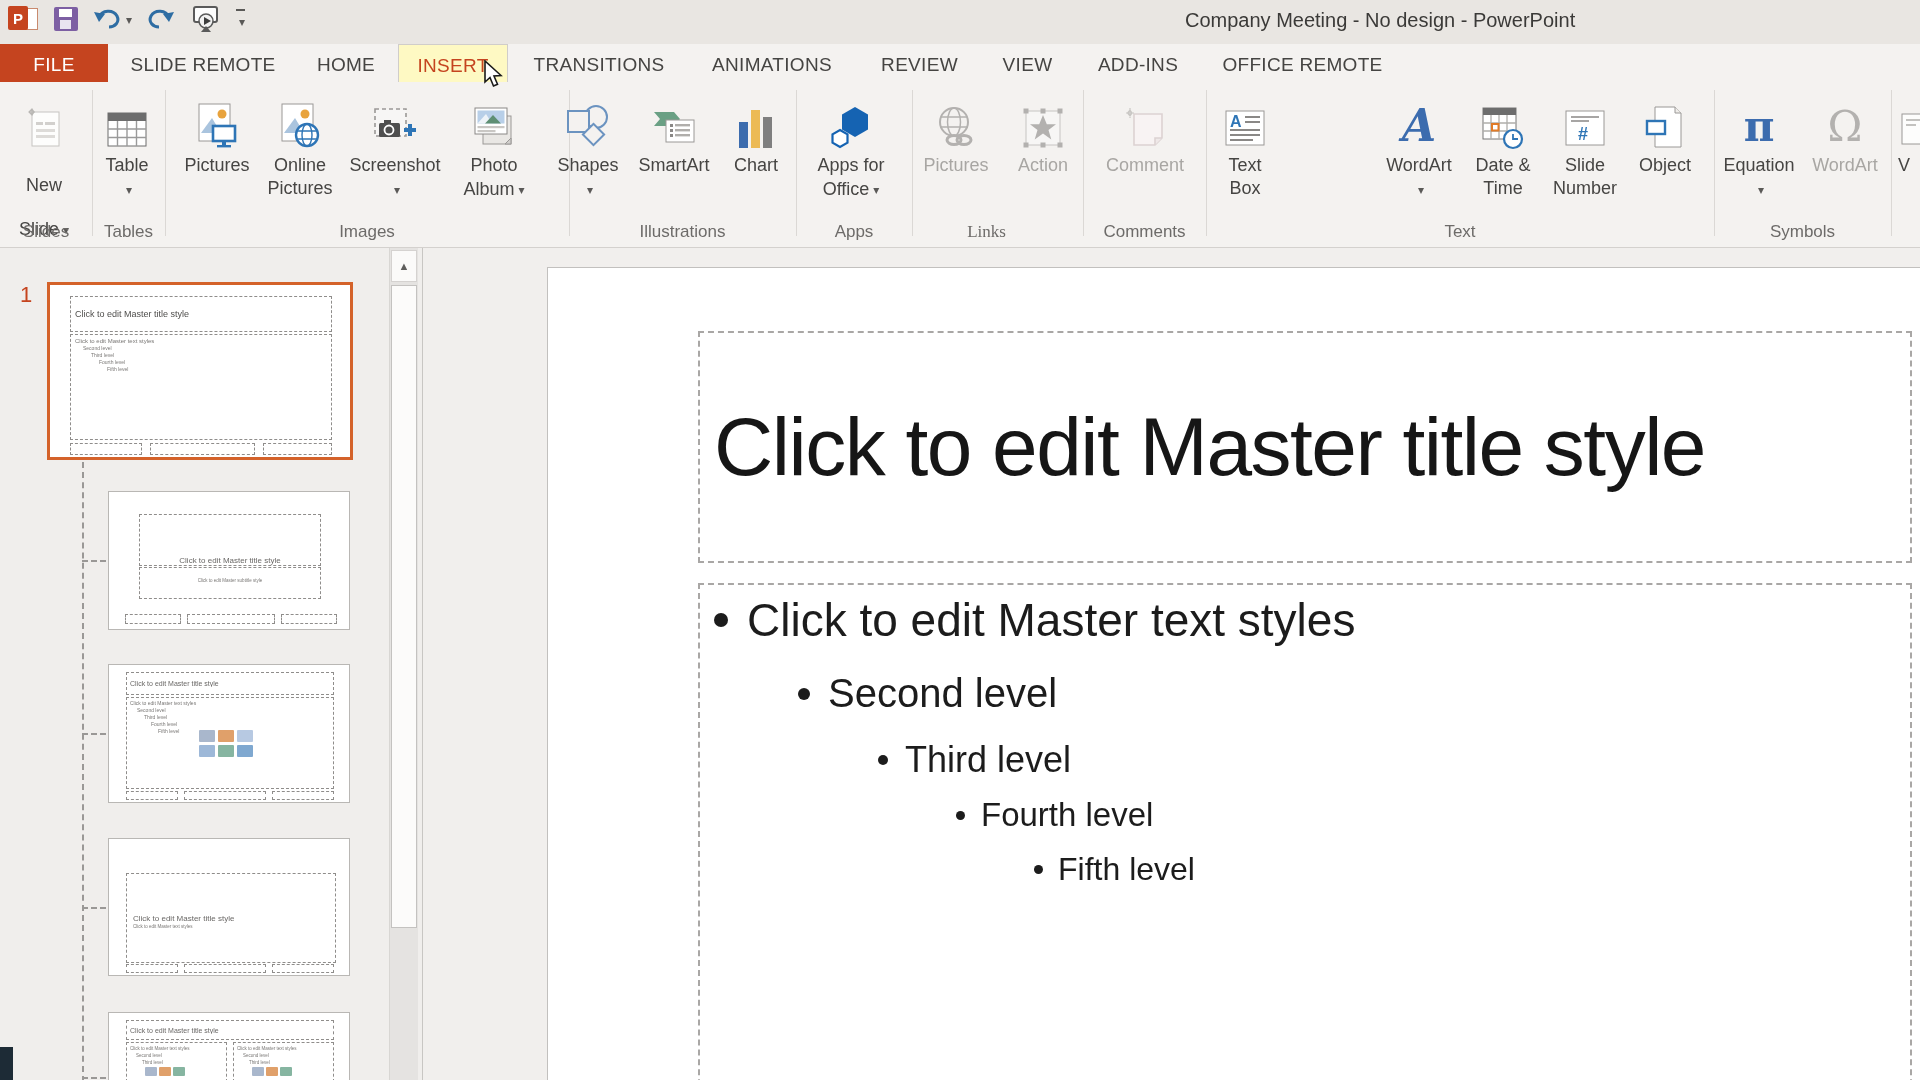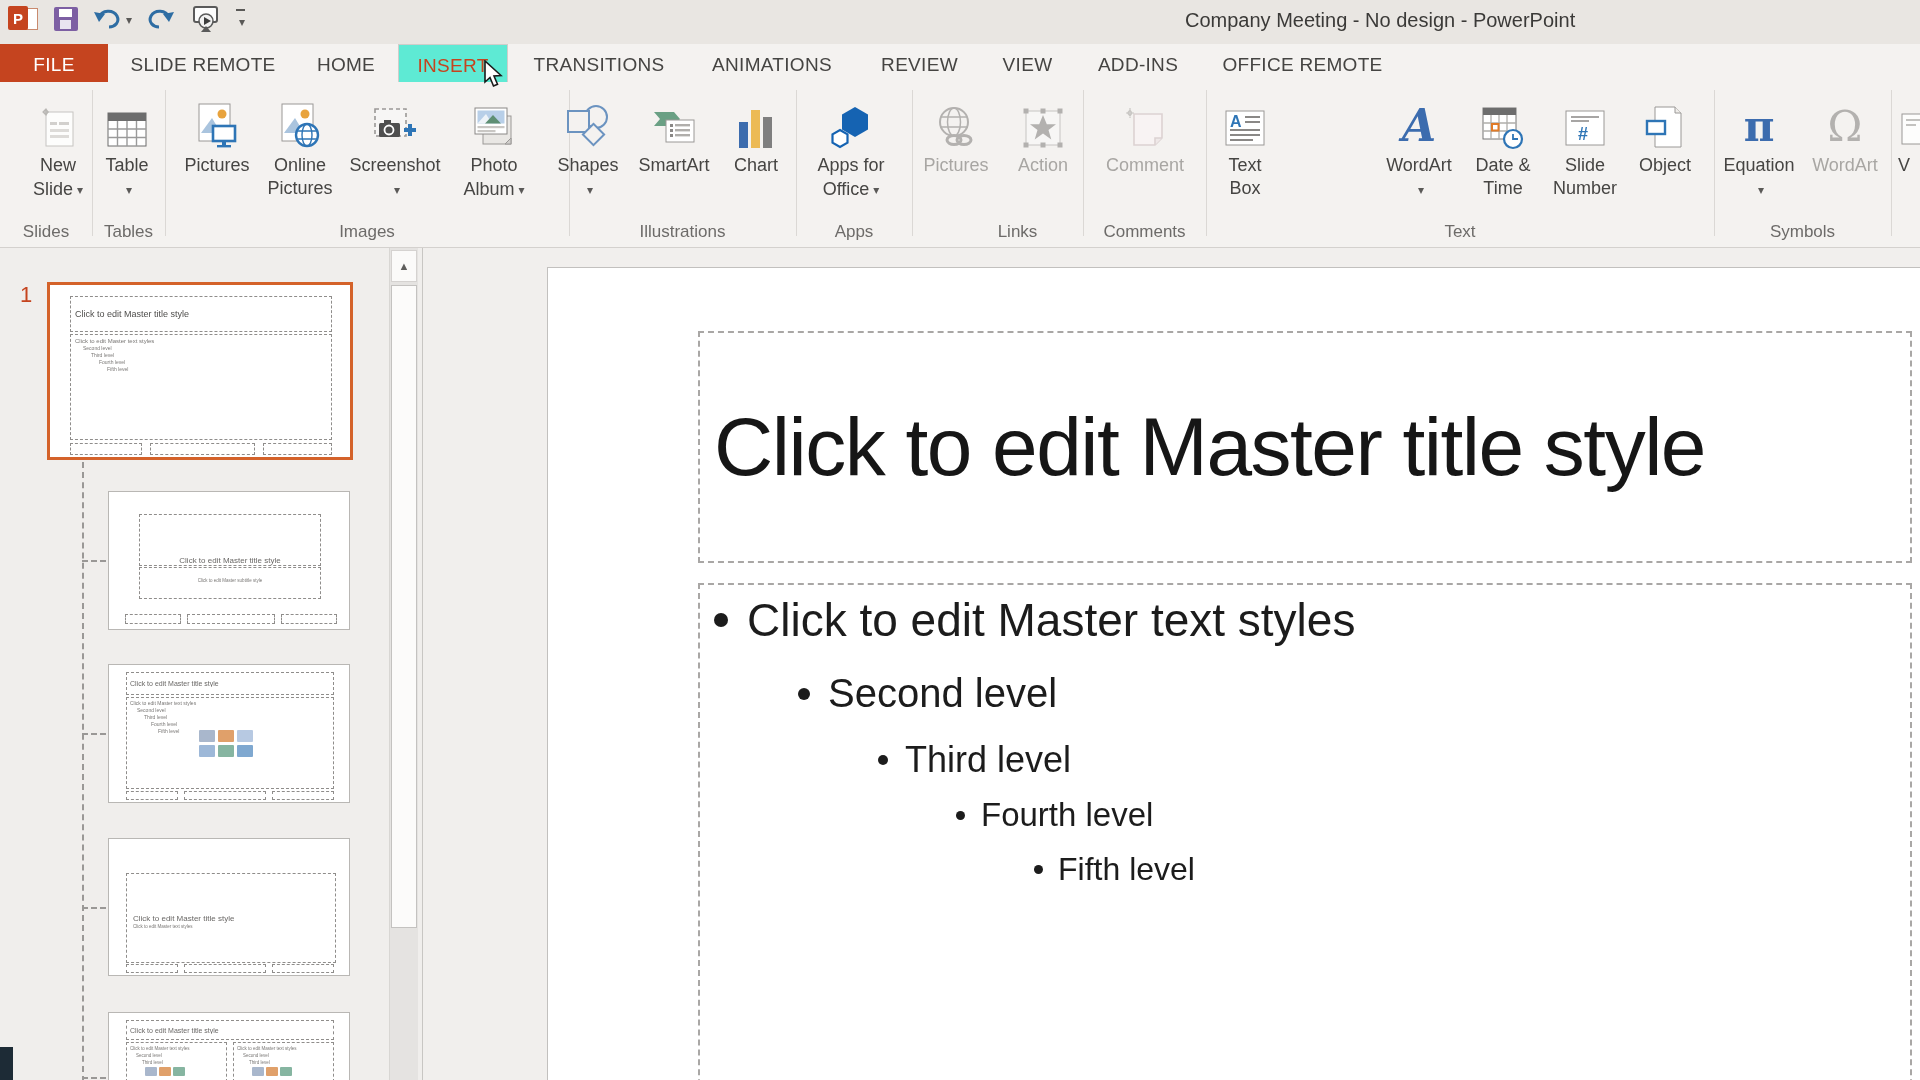--- a/index.html
+++ b/index.html
@@ -6,21 +6,21 @@
   #app{position:relative;width:1920px;height:1080px;background:#f4f2f0;overflow:hidden;
        font-family:"Liberation Sans",sans-serif;-webkit-font-smoothing:antialiased;}
   
   #titlebar{position:absolute;left:0;top:0;width:1920px;height:44px;background:#e9e6e2;}
   .qat{position:absolute;top:5px;display:flex;align-items:center;}
   #apptitle{position:absolute;left:1185px;top:9px;font-size:20px;color:#3b3a38;white-space:nowrap;}
   
   .tab{position:absolute;top:44px;height:42px;display:flex;align-items:center;justify-content:center;
        font-size:19px;color:#454442;letter-spacing:.3px;cursor:default;white-space:nowrap;}
   .tab.file{background:#c5441f;color:#fff;}
-  .tab.active{background:#5eead4;border:1px solid #d0cdca;border-bottom:none;color:#c5441f;}
+  .tab.active{background:#fef9c3;border:1px solid #d0cdca;border-bottom:none;color:#c5441f;}
   
   #ribbon{position:absolute;left:0;top:82px;width:1920px;height:165px;background:#f4f2f0;
           border-bottom:1px solid #d4d1ce;}
   .rbtn{position:absolute;top:6px;display:flex;flex-direction:column;align-items:center;cursor:default;}
   .rico{height:64px;display:flex;align-items:flex-end;justify-content:center;padding-bottom:2px;}
   .rl{font-size:18px;line-height:23px;color:#464543;white-space:nowrap;display:flex;align-items:center;justify-content:center;}
   .caret{display:inline-block;margin-left:4px;}
   .caret::after{content:"▾";font-size:12px;color:#5a5957;}
   .caret.solo::after{margin:0;}
   .dis .rl{color:#a8a6a3;}
@@ -120,21 +120,21 @@
     <div class="gsep" style="left:92px;"></div>
     <div class="gsep" style="left:165px;"></div>
     <div class="gsep" style="left:569px;"></div>
     <div class="gsep" style="left:796px;"></div>
     <div class="gsep" style="left:912px;"></div>
     <div class="gsep" style="left:1083px;"></div>
     <div class="gsep" style="left:1206px;"></div>
     <div class="gsep" style="left:1714px;"></div>
     <div class="gsep" style="left:1891px;"></div>
 
-    <div class="rbtn" style="left:22px;width:72px;">
+    <div class="rbtn" style="left:8px;width:72px;gap:20px;">
       <div class="rico">
         <svg width="40" height="48" viewBox="0 0 40 48">
           <rect x="8" y="8" width="27" height="34" fill="#fdfdfc" stroke="#c6c4c1"></rect>
           <path d="M8 5 l2 3 l-2 3 l-3-3 Z M5 8 h6 M8 5 v6" stroke="#b9b7b4" stroke-width="1.2" fill="none"></path>
           <rect x="12" y="18" width="7" height="3" fill="#d2d0cd"></rect>
             <rect x="21" y="18" width="10" height="3" fill="#d2d0cd"></rect>
           <rect x="12" y="25" width="19" height="3" fill="#dddbd8"></rect>
           <rect x="12" y="31" width="19" height="3" fill="#dddbd8"></rect>
         </svg>
       </div>
@@ -407,21 +407,21 @@
         </svg>
       </div>
       <div class="rl">V</div>
     </div>
 
     <div class="glabel" style="left:0;width:92px;">Slides</div>
     <div class="glabel" style="left:92px;width:73px;">Tables</div>
     <div class="glabel" style="left:165px;width:404px;">Images</div>
     <div class="glabel" style="left:569px;width:227px;">Illustrations</div>
     <div class="glabel" style="left:796px;width:116px;">Apps</div>
-    <div class="glabel" style="left:932px;width:171px;">Links</div>
+    <div class="glabel" style="left:901px;width:171px;font-family:Liberation Serif, serif;">Links</div>
     <div class="glabel" style="left:1083px;width:123px;">Comments</div>
     <div class="glabel" style="left:1206px;width:508px;">Text</div>
     <div class="glabel" style="left:1714px;width:177px;">Symbols</div>
   </div>
 
   <div id="panel">
     <div class="slidenum" style="top:34px;">1</div>
 
     <div class="connector-v" style="top:214px;height:620px;"></div>
     <div class="stub" style="top:312px;"></div>

